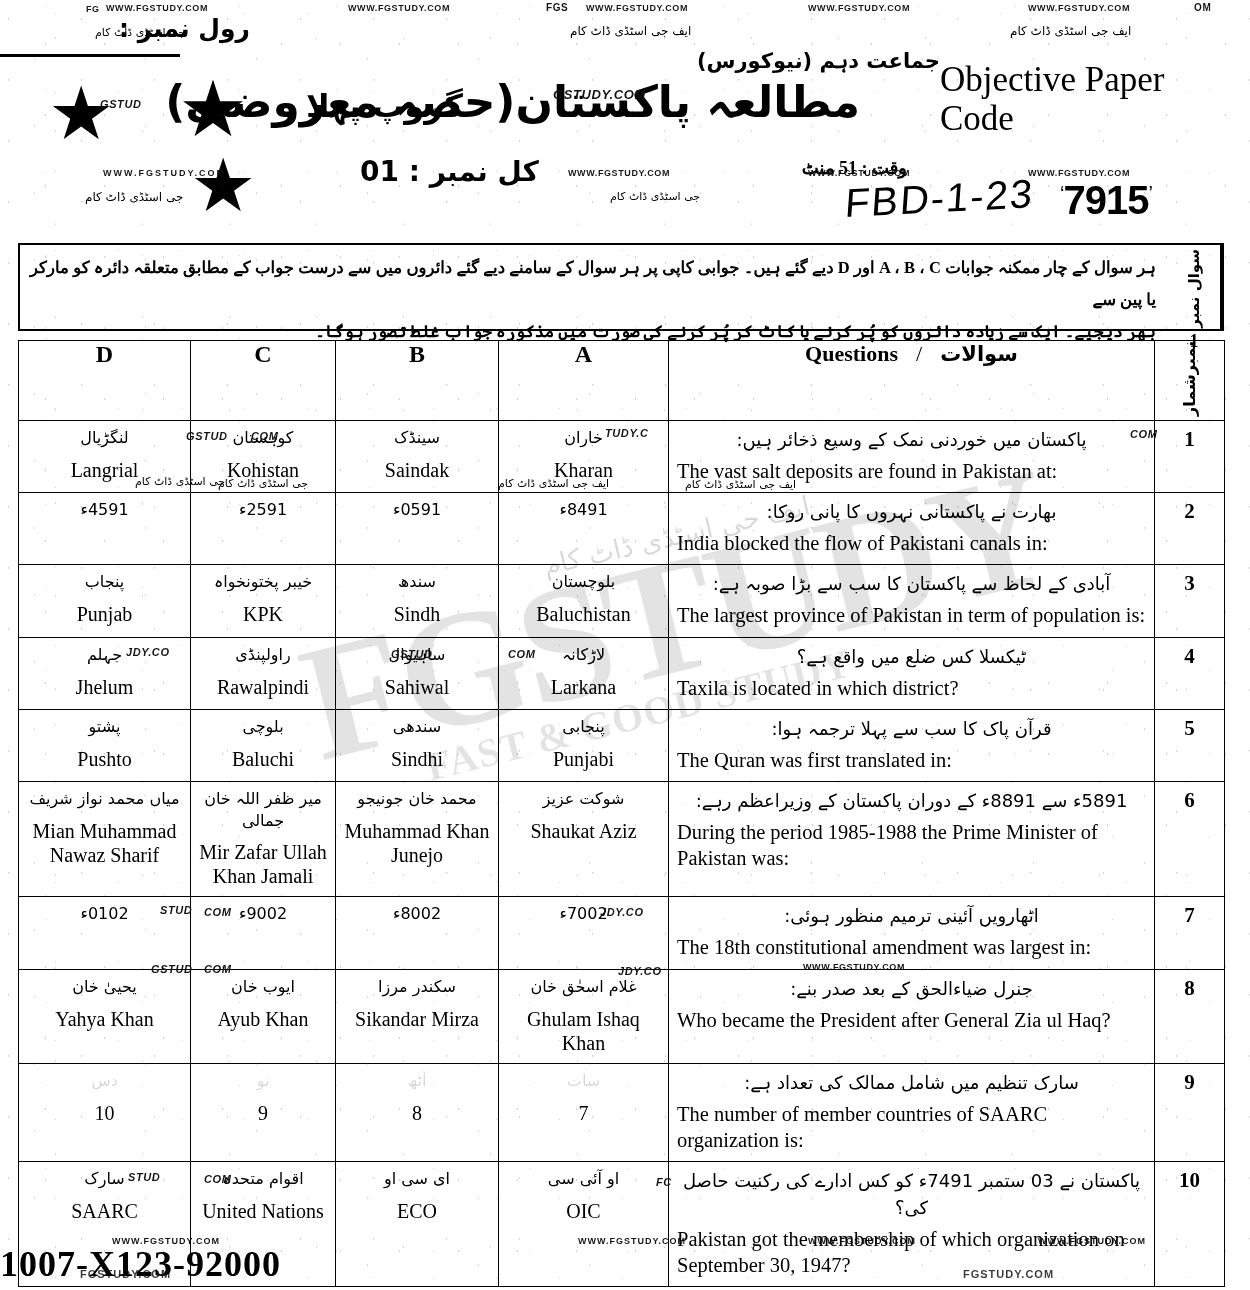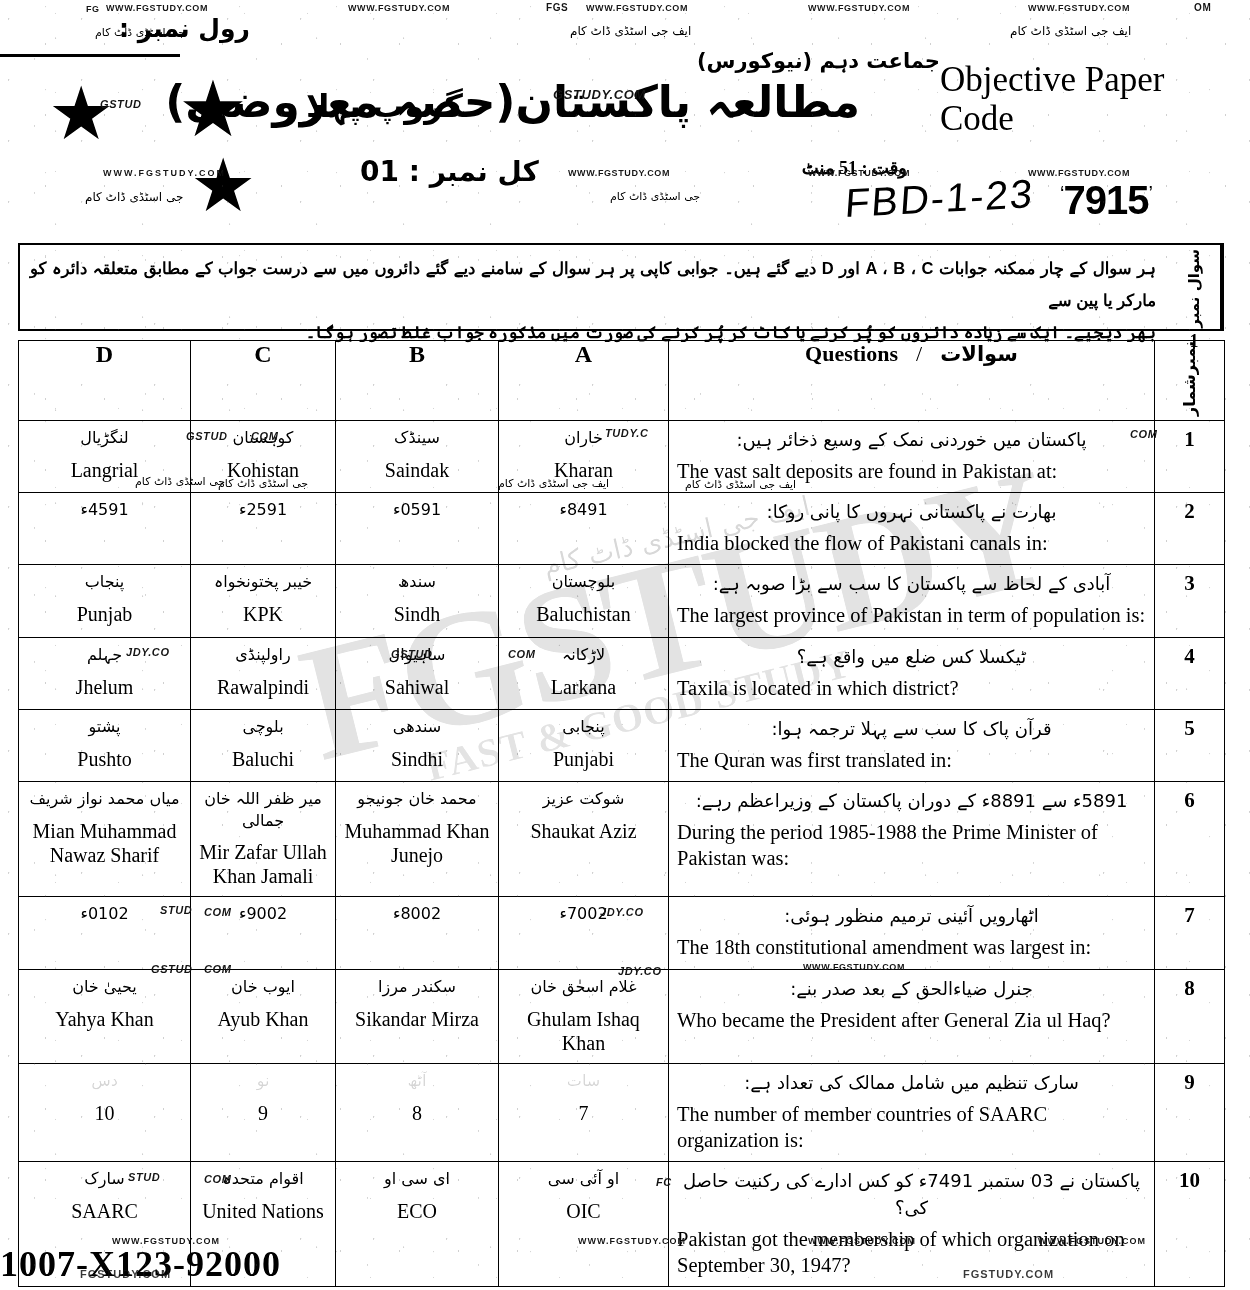--- a/index.html
+++ b/index.html
@@ -105,21 +105,21 @@
     font-family:"Liberation Sans", sans-serif;letter-spacing:2px;
     transform:rotate(-3deg) skewX(-7deg);font-weight:400;
   }
 
   
   .instr{
     position:absolute;left:18px;top:243px;width:1206px;height:88px;z-index:10;
     border:2.5px solid #000;box-sizing:border-box;display:flex;
   }
   .instr-text{
-    flex:1;direction:rtl;font-family:Liberation Sans, sans-serif;font-size:16.5px;
+    flex:1;direction:rtl;font-family:Liberation Serif, serif;font-size:16.5px;
     line-height:1.95;padding:7px 12px 0 10px;text-align:justify;font-weight:600;
   }
   .instr-q{
     width:52px;border-right:2.5px solid #000;display:flex;flex-direction:column;
     align-items:center;justify-content:flex-start;padding-top:4px;
   }
   .instr-q .lbl{
     font-family:"DejaVu Sans", sans-serif;font-size:15px;font-weight:700;
     writing-mode:vertical-rl;transform:rotate(180deg);white-space:nowrap;line-height:1;
   }

